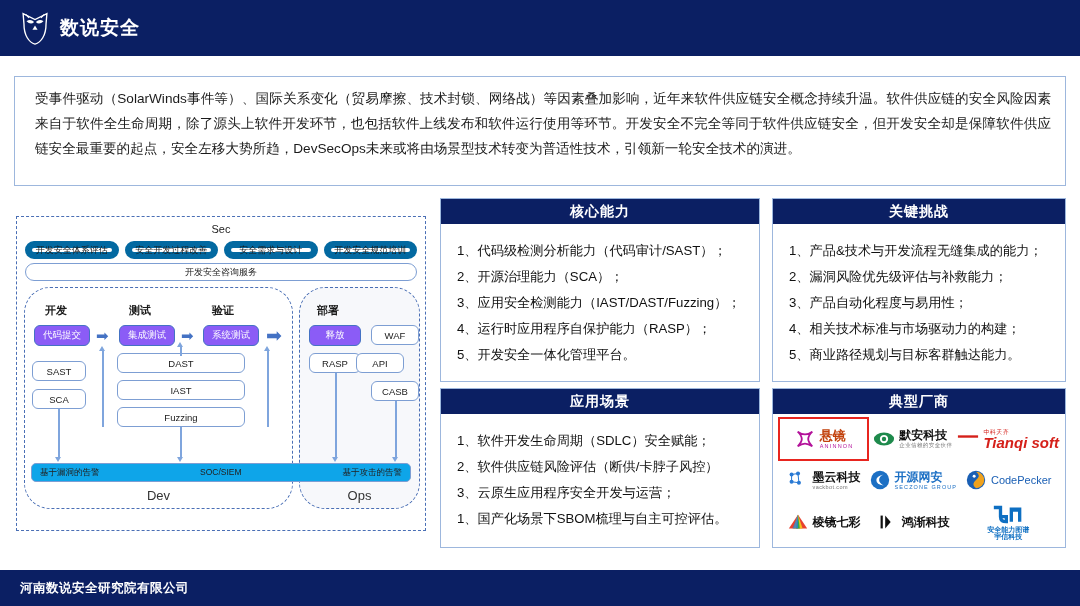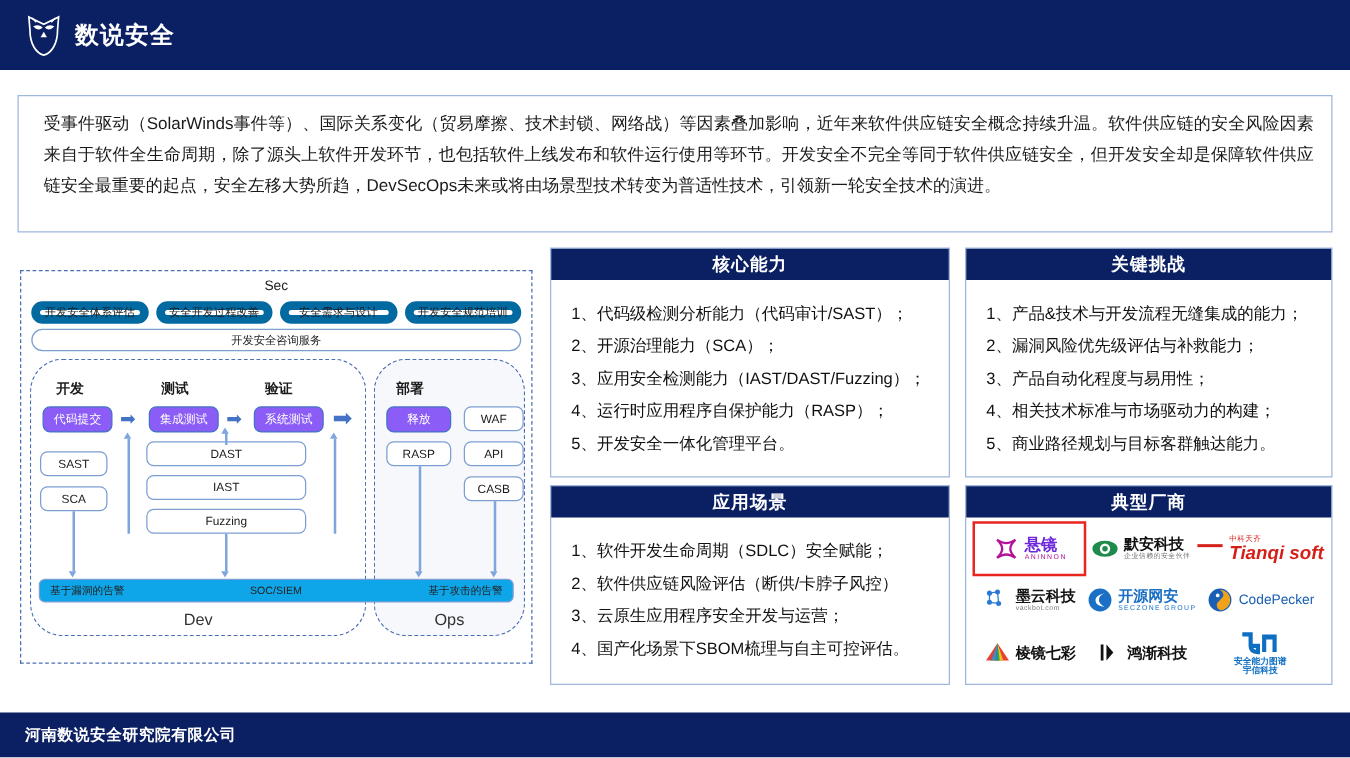--- a/index.html
+++ b/index.html
@@ -59,21 +59,21 @@
     grid-template-rows: 1fr 1fr 1fr;
     width: 100%; height: 133px; padding: 4px 6px;
   }
   .vcell { display: flex; align-items: center; justify-content: center; position: relative; }
   .vcell.highlight { outline: 2px solid #e8251f; outline-offset: -1px; }
   .vlogo { display: flex; align-items: center; gap: 4px; }
   .vmark { width: 22px; height: 22px; flex: 0 0 auto; }
   .vname { display: flex; flex-direction: column; line-height: 1; }
   .vname .main { font-size: 12px; font-weight: bold; color: #111; white-space: nowrap; }
   .vname .sub  { font-size: 5.5px; color: #777; letter-spacing: .4px; white-space: nowrap; margin-top: 2px; }
-  .vname.xj .main { color: #6d28d9; font-size: 13px; }
+  .vname.xj .main { color: #c2410c; font-size: 13px; }
   .vname.xj .sub  { color: #b3129a; letter-spacing: 1.2px; }
   .vname.tq .main { color: #d5201a; font-style: italic; font-size: 15px; }
   .vname.tq .sub  { color: #d5201a; font-size: 6px; }
   .vname.ky .main { color: #1b6fc4; }
   .vname.ky .sub  { color: #1b6fc4; letter-spacing: 1.1px; }
   .vname.cp .main { color: #1a5fb4; font-weight: normal; font-size: 11px; }
   .vname.lhk .main { color: #0e6fc2; font-size: 7px; }
 
   
   .diagram {
@@ -200,21 +200,21 @@
 
     <div class="box" style="left:15px; top:144px; width:54px; height:20px;">SAST</div>
     <div class="box" style="left:15px; top:172px; width:54px; height:20px;">SCA</div>
 
     <div class="box" style="left:100px; top:136px; width:128px; height:20px;">DAST</div>
     <div class="box" style="left:100px; top:163px; width:128px; height:20px;">IAST</div>
     <div class="box" style="left:100px; top:190px; width:128px; height:20px;">Fuzzing</div>
 
     <div class="box" style="left:292px; top:136px; width:52px; height:20px;">RASP</div>
     <div class="box" style="left:354px; top:108px; width:48px; height:20px;">WAF</div>
-    <div class="box" style="left:354px; top:136px; width:48px; height:20px;">API</div>
+    <div class="box" style="left:339px; top:136px; width:48px; height:20px;">API</div>
     <div class="box" style="left:354px; top:164px; width:48px; height:20px;">CASB</div>
 
     <div class="vline" style="left:41px;  top:192px; height:48px;"></div>
     <div class="vtip down" style="left:37.5px; top:240px;"></div>
 
     <div class="vline" style="left:163px; top:210px; height:30px;"></div>
     <div class="vtip down" style="left:159.5px; top:240px;"></div>
 
     <div class="vline" style="left:85px;  top:134px; height:76px;"></div>
     <div class="vtip up" style="left:81.5px; top:129px;"></div>
@@ -259,21 +259,21 @@
       <li>5、商业路径规划与目标客群触达能力。</li>
     </ul>
   </div>
 
   <div class="panel" id="panel-scen">
     <div class="phead">应用场景</div>
     <ul class="pbody">
       <li>1、软件开发生命周期（SDLC）安全赋能；</li>
       <li>2、软件供应链风险评估（断供/卡脖子风控）</li>
       <li>3、云原生应用程序安全开发与运营；</li>
-      <li>4、国产化场景下SBOM梳理与自主可控评估。</li>
+      <li>1、国产化场景下SBOM梳理与自主可控评估。</li>
     </ul>
   </div>
 
   <div class="panel" id="panel-vendor">
     <div class="phead">典型厂商</div>
     <div class="vgrid">
 
       <div class="vcell highlight">
         <div class="vlogo">
           <svg class="vmark" viewBox="0 0 24 24">

